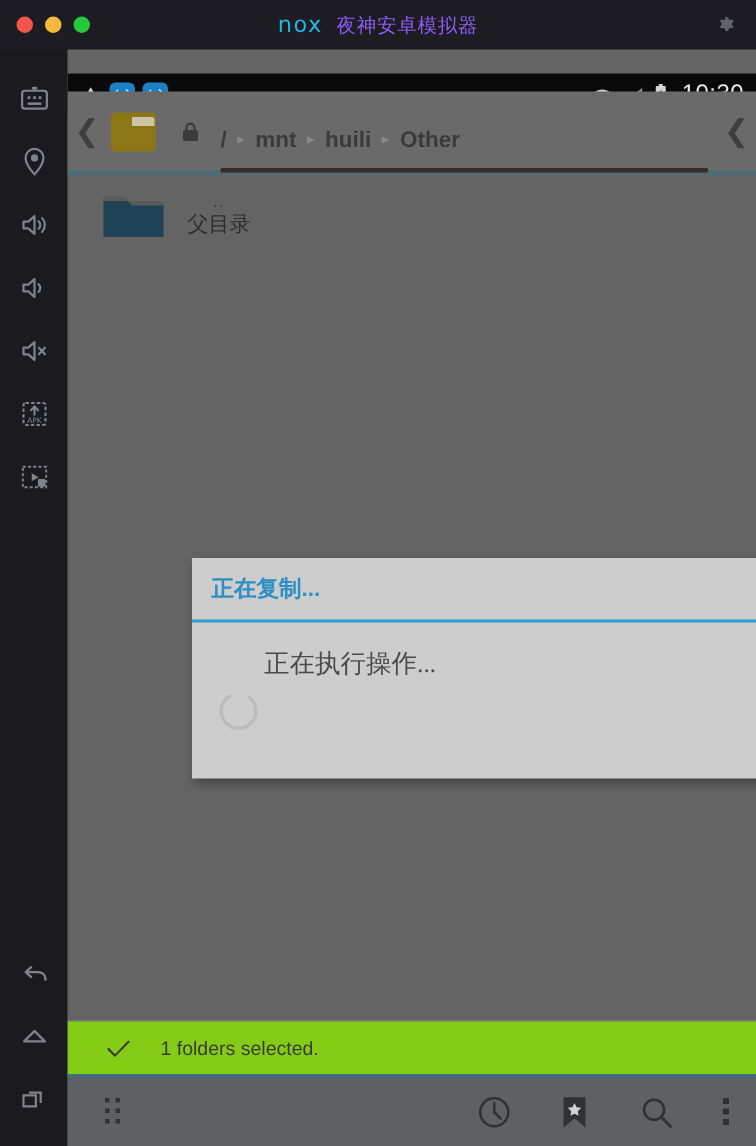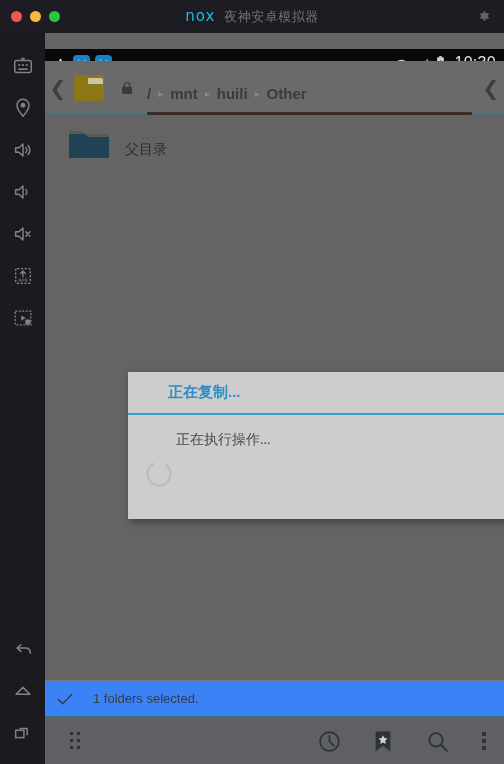--- a/index.html
+++ b/index.html
@@ -57,21 +57,21 @@
   }
   .nox-logo {
     font-size: 15px;
     letter-spacing: 1px;
     color: #21b7e0;
     font-family: "DejaVu Sans", sans-serif;
     line-height: 1;
   }
   .nox-title {
     font-size: 13px;
-    color: #737373;
+    color: #8b5cf6;
     letter-spacing: 0.5px;
   }
   .gear-btn {
     position: absolute;
     right: 10px;
     top: 7px;
     width: 20px; height: 20px;
     display: flex;
     align-items: center;
     justify-content: center;
@@ -263,27 +263,27 @@
   .file-name {
     font-size: 14px;
     color: #2e2e2e;
   }
 
   
   .selbar {
     position: absolute;
     left: 0; bottom: 46px;
     width: 459px; height: 38px;
-    background: #3b82f6;
+    background: #84cc16;
     border-top: 1px solid #757575;
     border-bottom: 2px solid #3f7183;
     box-sizing: border-box;
     display: flex;
     align-items: center;
-    padding-left: 8px;
+    padding-left: 22px;
   }
   .sel-check {
     width: 24px;
     display: flex;
     justify-content: center;
     align-items: center;
   }
   .sel-text {
     margin-left: 16px;
     font-size: 13px;
@@ -333,31 +333,30 @@
     display: flex;
     align-items: center;
     padding-left: 13px;
     border-bottom: 2px solid #2e9fd4;
     box-sizing: border-box;
   }
   .dlg-title {
     color: #2e8fc4;
     font-size: 15px;
     font-weight: bold;
-    margin-left: 27px;
   }
   .dlg-body {
     position: relative;
     height: 102px;
   }
   .dlg-status {
     position: absolute;
     left: 48px;
     top: 16px;
-    font-size: 14px;
+    font-size: 17px;
     color: #4b4b4b;
     font-family: Liberation Serif, serif;
   }
   .spinner {
     position: absolute;
     left: 16px;
     top: 44px;
     width: 30px; height: 30px;
   }
   .dlg-paths {

